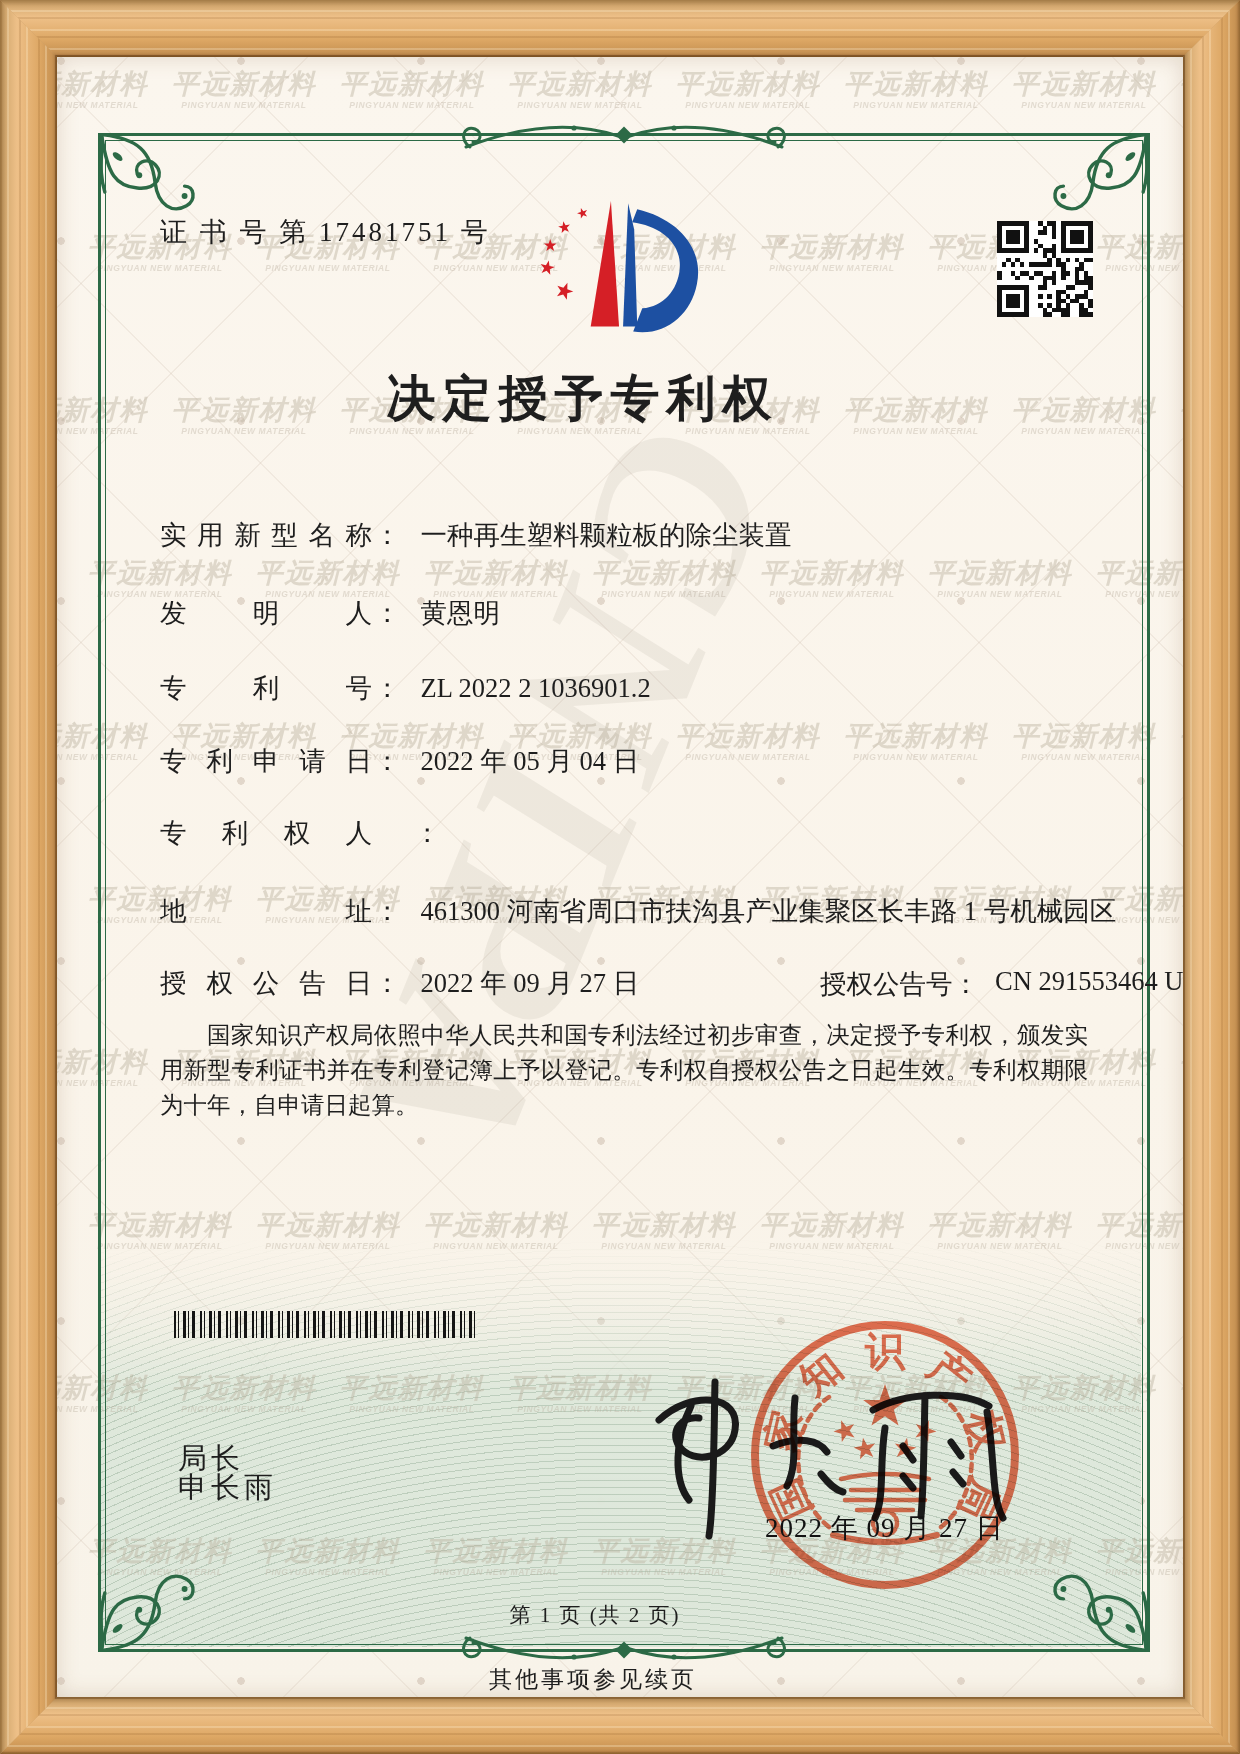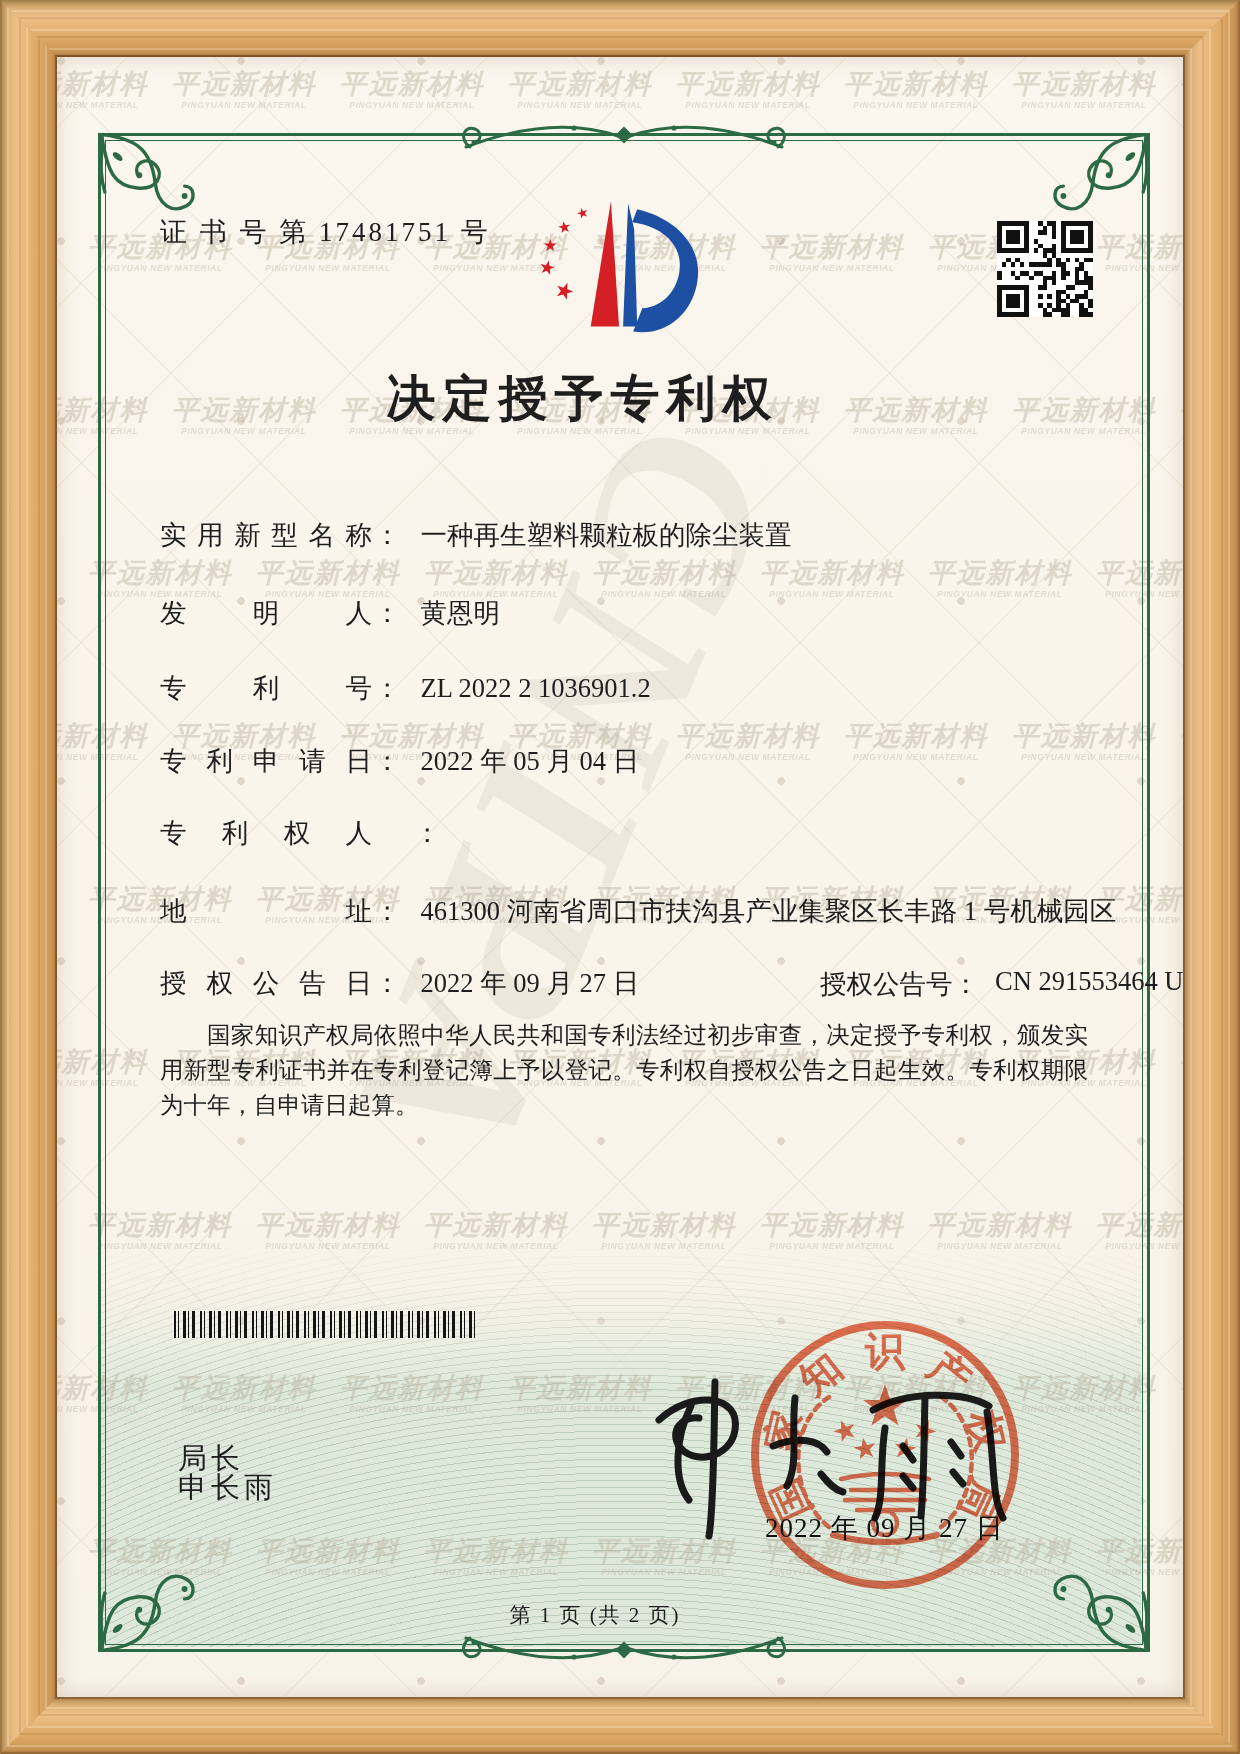--- a/index.html
+++ b/index.html
@@ -744,14 +744,15 @@
       <path d="M -28 45 L 28 45"></path>
       <path d="M -56 62 C -96 30 -98 -40 -56 -68" stroke-dasharray="7 6"></path>
       <path d="M 56 62 C 96 30 98 -40 56 -68" stroke-dasharray="7 6"></path>
       <circle cy="58" r="12" stroke-dasharray="3.5 3.5"></circle>
       <path d="M -52 70 Q 0 84 52 70" style="stroke-width:6"></path>
     </g>
   </svg>
   <div class="abs seal-date">2022 年 09 月 27 日</div>
 
   <div class="abs page-info">第 1 页 (共 2 页)</div>
+  <div class="abs note">其他事项参见续页</div>
 
 </div>
 
 </body></html>

